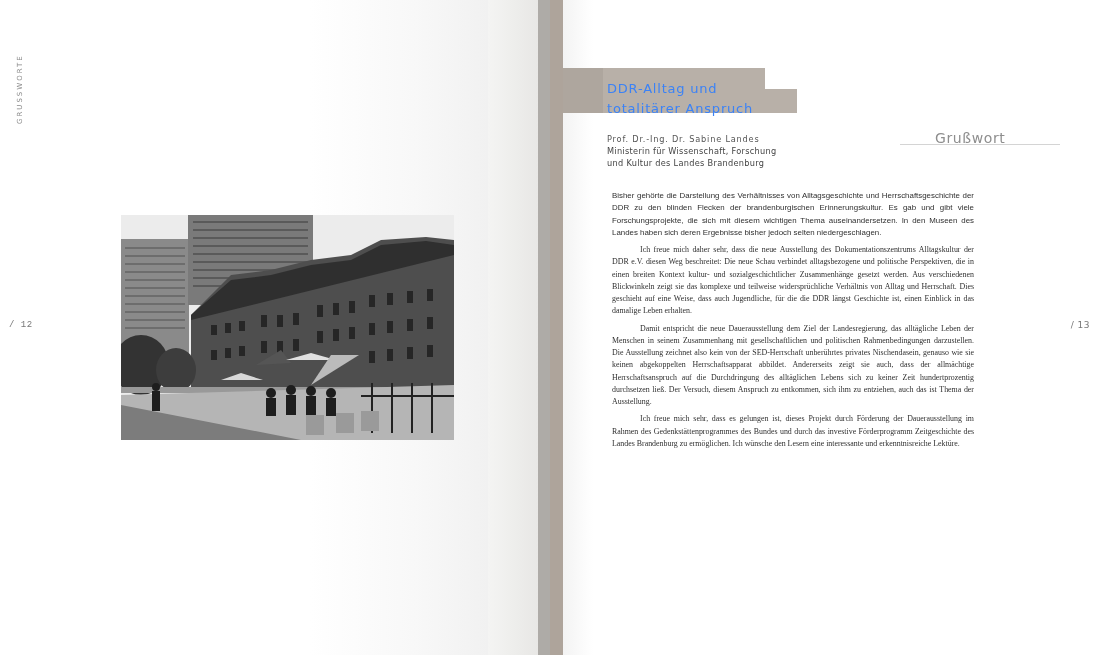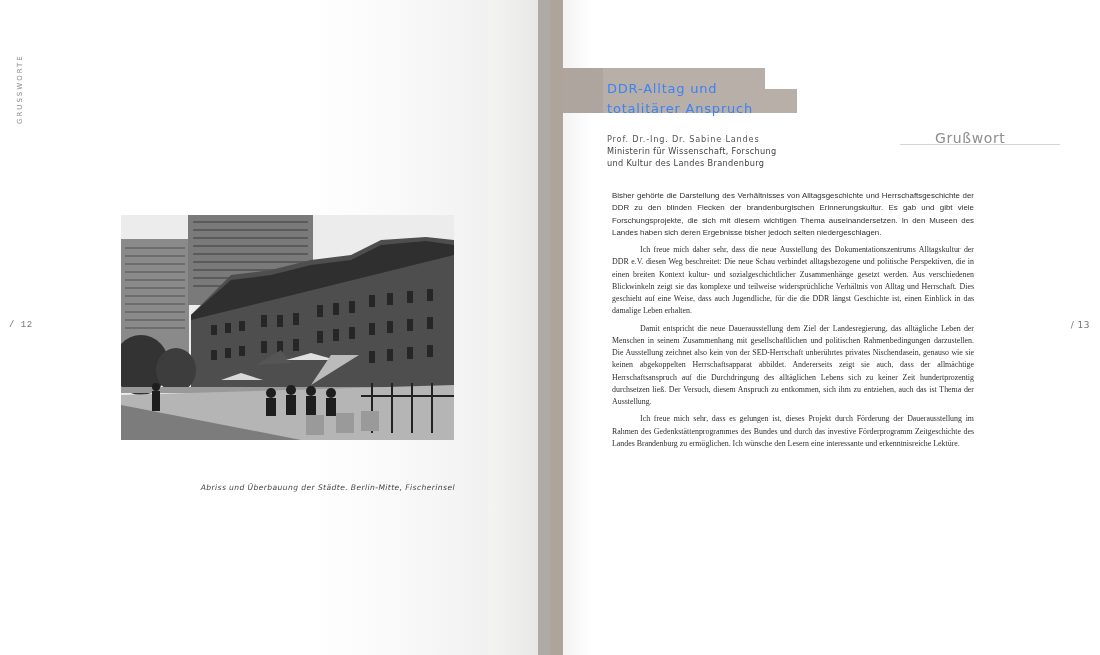--- a/index.html
+++ b/index.html
@@ -155,21 +155,20 @@
 
       <g fill="#9a9a9a">
         <rect x="185" y="200" width="18" height="20"></rect>
           <rect x="215" y="198" width="18" height="20"></rect>
           <rect x="240" y="196" width="18" height="20"></rect>
       </g>
     </svg>
   </div>
 
   <div class="caption">
-    <div>Abriss und Überbauung der Städte. Berlin-Mitte, Fischerinsel</div>
   </div>
 </div>
 
 <div class="gutter-light"></div>
 <div class="gutter-grey"></div>
 <div class="gutter-taupe"></div>
 
 <div class="page-right">
   <div class="folio folio-right">/ 13</div>
 </div>

